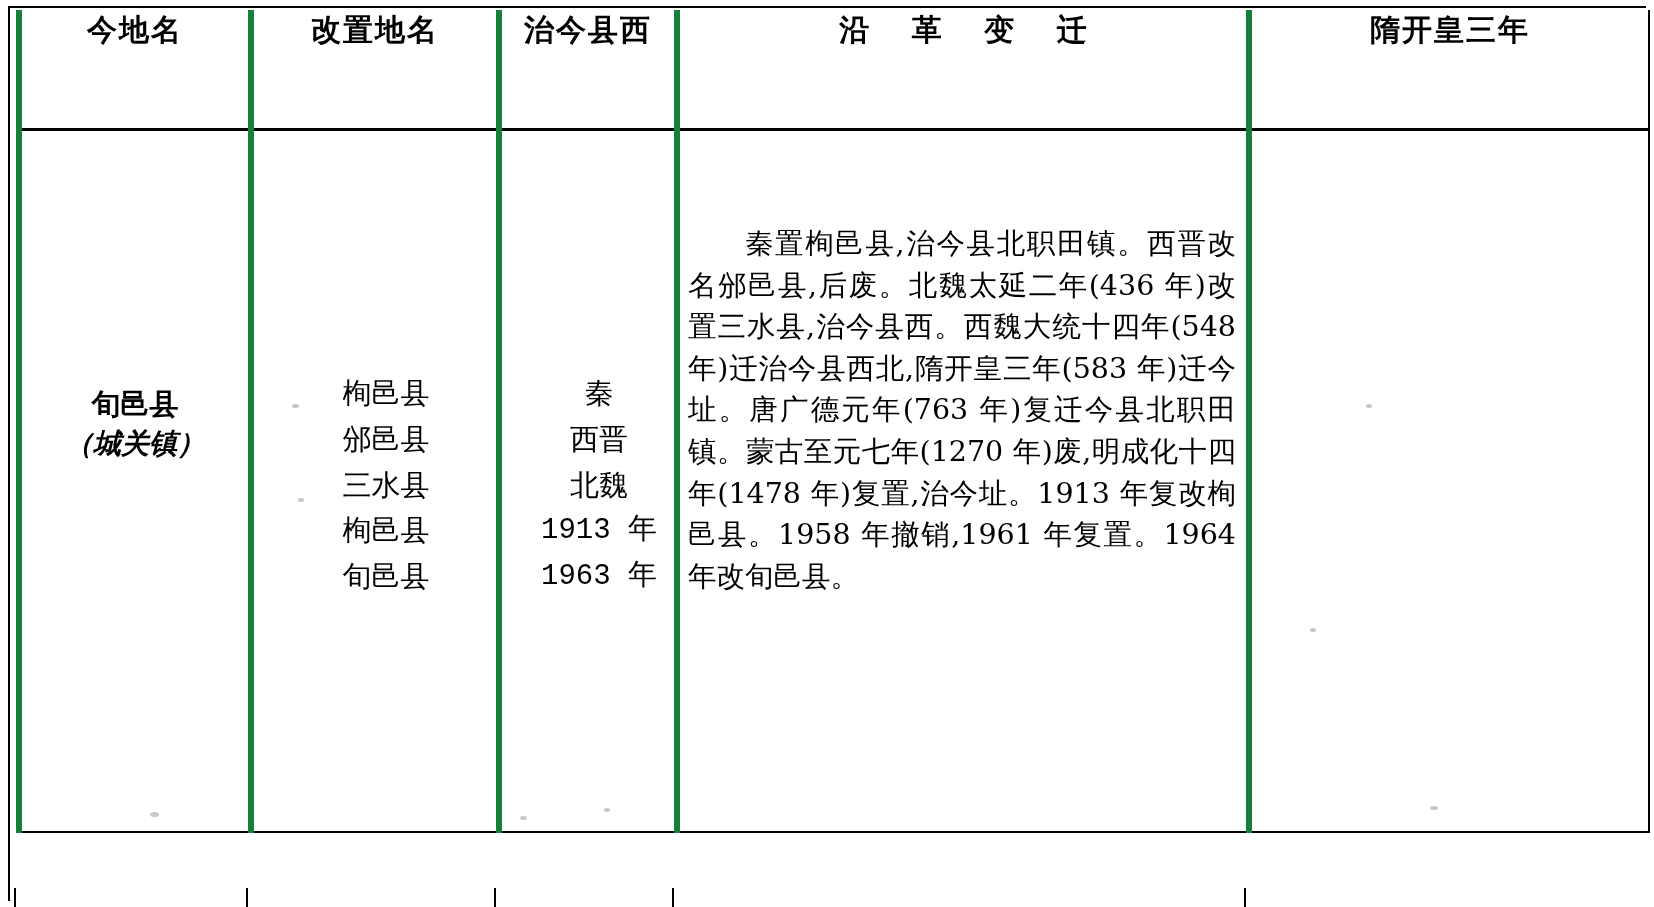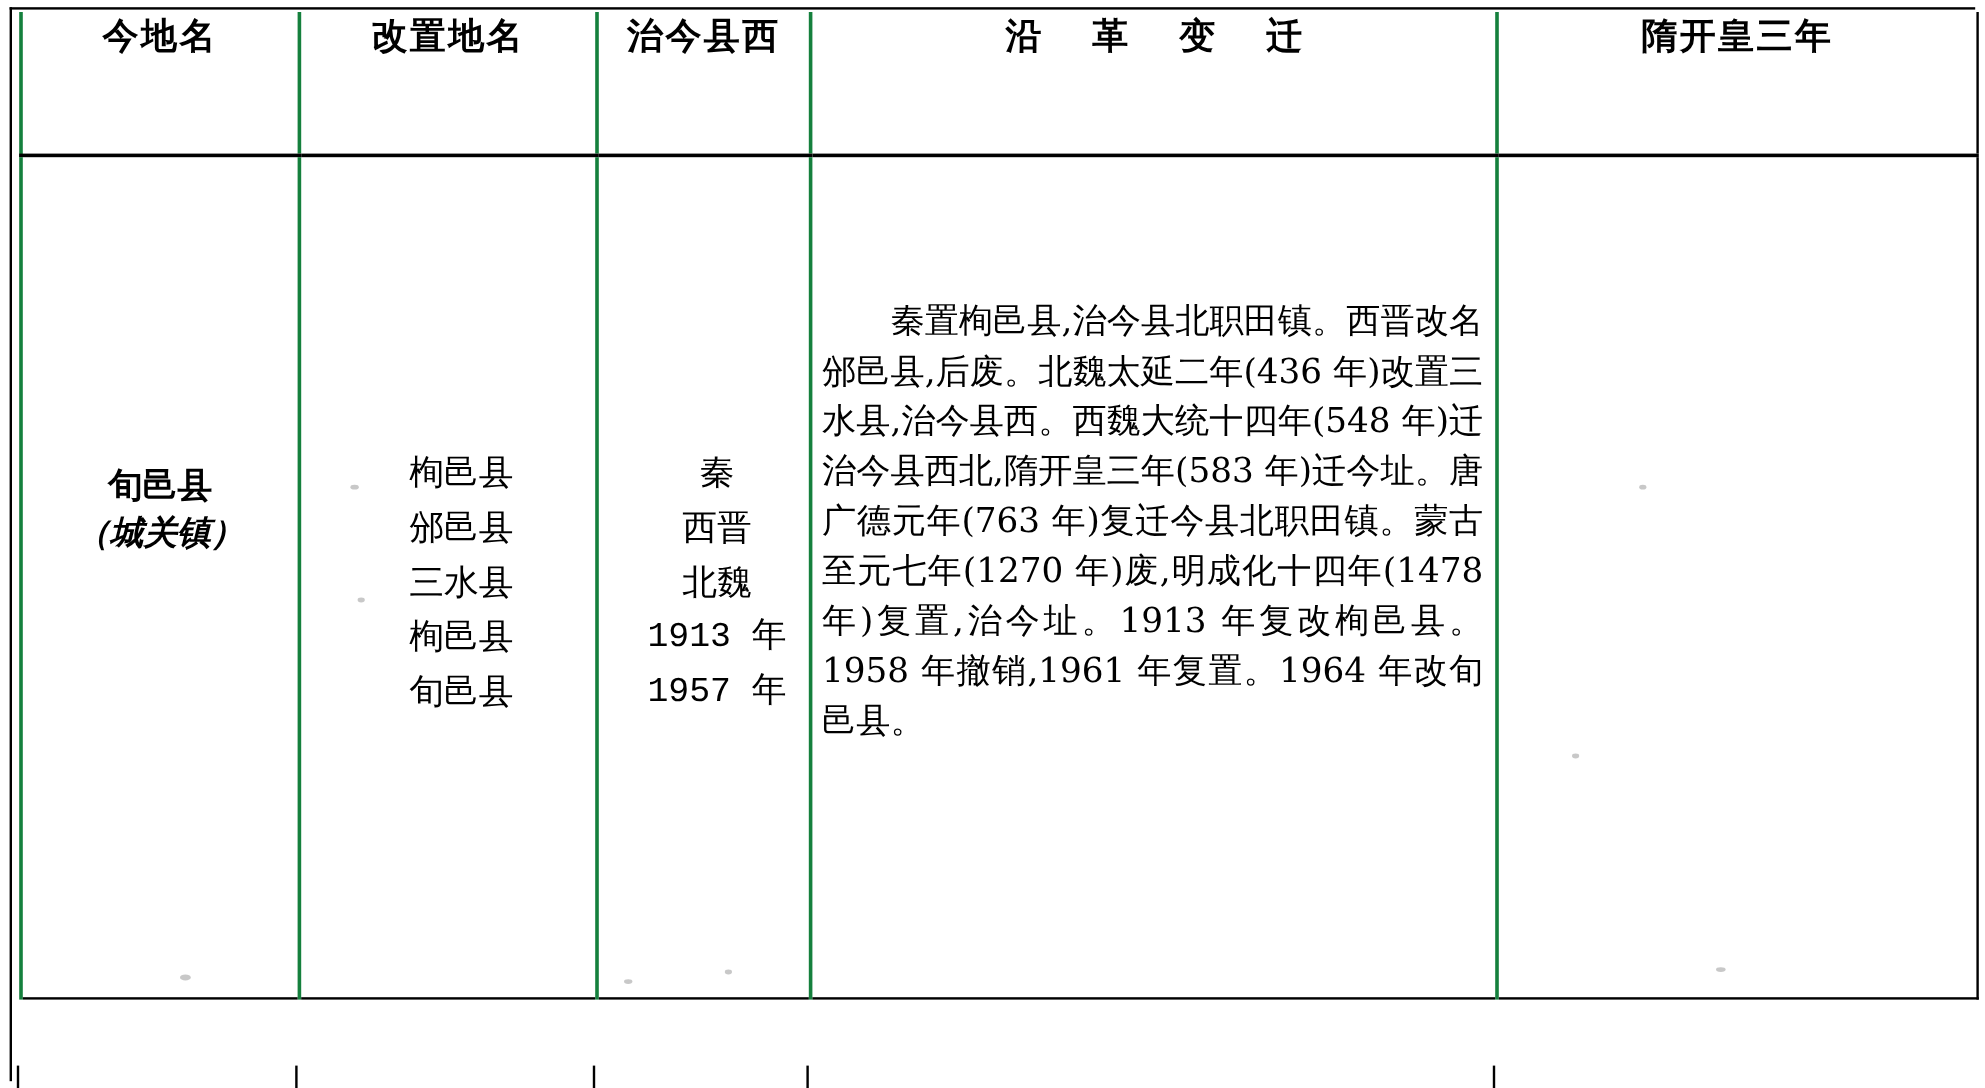--- a/index.html
+++ b/index.html
@@ -39,21 +39,21 @@
     margin-top: 2px;
   }
   table.gazetteer col.c1 { width: 232px; }
   table.gazetteer col.c2 { width: 248px; }
   table.gazetteer col.c3 { width: 178px; }
   table.gazetteer col.c4 { width: 572px; }
   table.gazetteer col.c5 { width: 400px; }
 
   table.gazetteer th,
   table.gazetteer td {
-    border-left: 3px solid #15803d;
+    border-left: 6px solid #15803d;
     border-right: 2px solid #000;
     vertical-align: top;
     padding: 0;
   }
   .hdr-row th {
     border-bottom: 3px solid #000;
     height: 118px;
     vertical-align: middle;
     text-align: center;
     font-weight: bold;
@@ -104,21 +104,21 @@
     padding-left: 22px;
   }
   .stack div {
     white-space: nowrap;
   }
   .stack .yr {
     font-family: Liberation Mono, monospace;
   }
   
   .narrative {
-    margin-top: 116px;
+    margin-top: 92px;
     font-size: 28.5px;
     line-height: 1.46;
     text-align: justify;
     text-justify: inter-character;
     padding: 0 10px 0 8px;
     font-family: "DejaVu Serif", "Liberation Serif", serif;
   }
   .narrative p {
     margin: 0;
     text-indent: 2em;
@@ -184,21 +184,21 @@
               <div>栒邑县</div>
               <div>旬邑县</div>
             </div>
           </td>
           <td>
             <div class="stack col3">
               <div>秦</div>
               <div>西晋</div>
               <div>北魏</div>
               <div class="yr">1913 年</div>
-              <div class="yr">1957 年</div>
+              <div class="yr">1963 年</div>
             </div>
           </td>
           <td>
             <div class="narrative">
               <p>秦置栒邑县,治今县北职田镇。西晋改名邠邑县,后废。北魏太延二年(436 年)改置三水县,治今县西。西魏大统十四年(548 年)迁治今县西北,隋开皇三年(583 年)迁今址。唐广德元年(763 年)复迁今县北职田镇。蒙古至元七年(1270 年)废,明成化十四年(1478 年)复置,治今址。1913 年复改栒邑县。1958 年撤销,1961 年复置。1964 年改旬邑县。</p>
             </div>
           </td>
           <td>
             <div class="cell-pad">
               <div></div>

